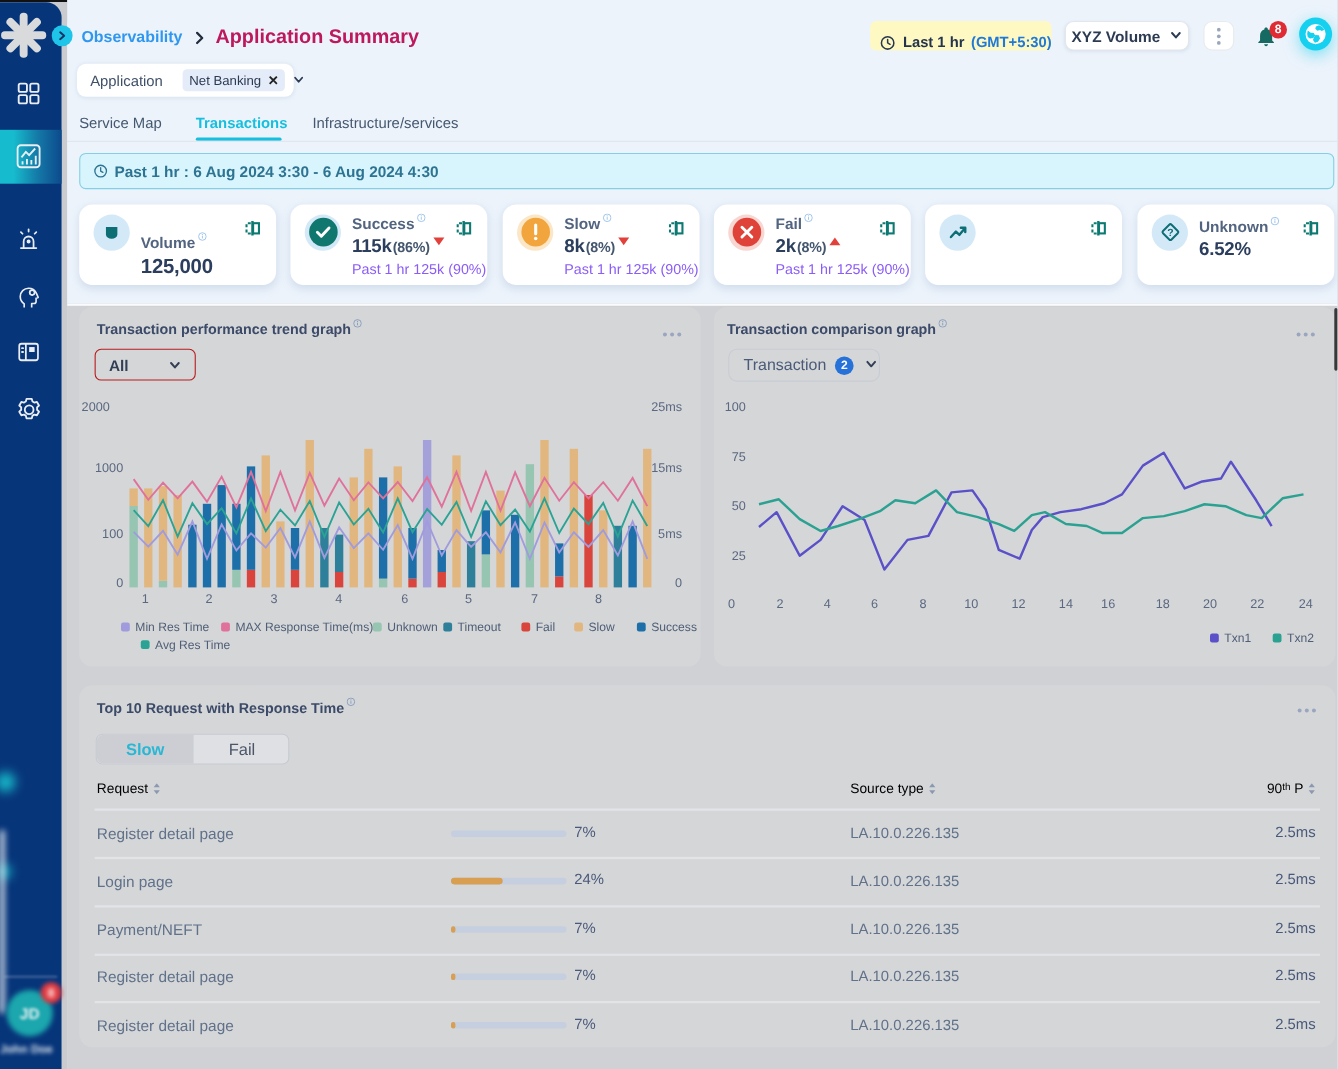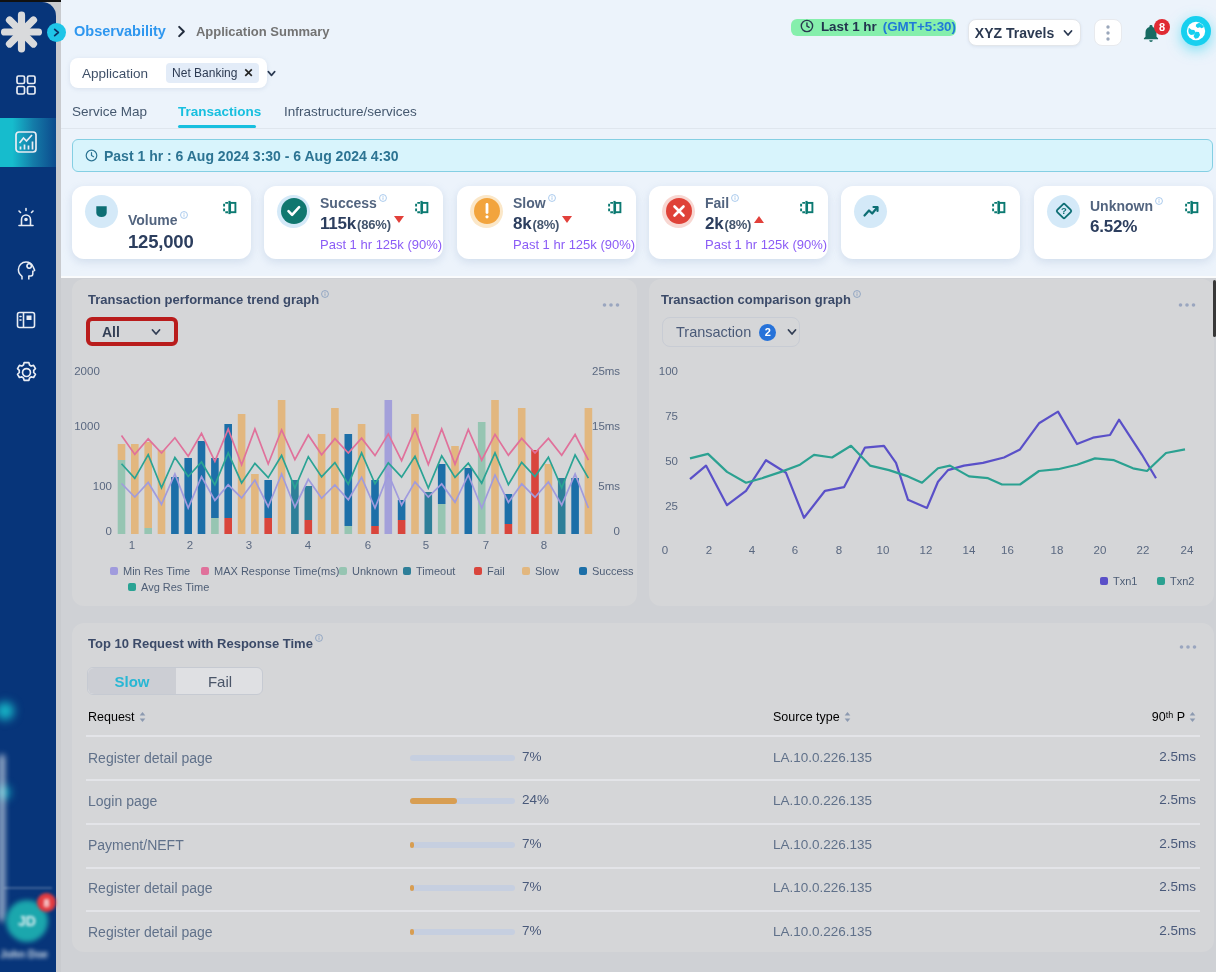--- a/index.html
+++ b/index.html
@@ -29,33 +29,33 @@
 </style></head>
 <body>
 
 <div class="lower"></div>
 
 <div class="abs" style="left:74px;top:23px;display:flex;align-items:center;white-space:nowrap">
 <span style="font-size:14.5px;font-weight:600;color:#2f97ef">Observability</span>
 <svg width="13" height="13" viewBox="0 0 14 14" style="margin:1px 8px 0 9px">
       <path d="M4.5 2l5 5-5 5" fill="none" stroke="#222c3d" stroke-width="2.2" stroke-linecap="round" stroke-linejoin="round"></path>
     </svg>
-<span style="font-size:13px;font-weight:600;color:#737373">Application Summary</span>
-</div>
-
-<div class="abs" style="left:791px;top:19px;width:165px;height:17px;background:#86efac;border-radius:6px;display:flex;align-items:flex-start;padding-left:9px;white-space:nowrap">
+<span style="font-size:18px;font-weight:600;color:#be185d">Application Summary</span>
+</div>
+
+<div class="abs" style="left:791px;top:19px;width:165px;height:27px;background:#fef9c3;border-radius:6px;display:flex;align-items:flex-end;padding-left:9px;white-space:nowrap">
 <svg width="14" height="14" viewBox="0 0 14 14" style="margin-right:7px">
       <circle cx="7" cy="7" r="5.7" fill="none" stroke="#28394f" stroke-width="1.4"></circle>
       <path d="M7 3.8V7l2.2 1.3" fill="none" stroke="#28394f" stroke-width="1.4" stroke-linecap="round"></path>
     </svg>
     <span style="font-size:13.4px;font-weight:600;color:#22344e;white-space:nowrap">Last 1 hr</span>
     <span style="font-size:13.4px;font-weight:600;color:#2079d8;margin-left:6px;white-space:nowrap">(GMT+5:30)</span>
 </div>
 <div class="abs" style="left:968px;top:19px;width:113px;height:27px;background:#fff;border:1px solid #e3e6ea;border-radius:8px;display:flex;align-items:center;justify-content:center;box-shadow:0 1px 3px rgba(150,170,200,.2)">
-<span style="font-size:14px;font-weight:600;color:#2c3a52">XYZ Travels</span>
+<span style="font-size:14px;font-weight:600;color:#2c3a52">XYZ Volume</span>
     <span style="margin-left:8px;margin-top:2px"><svg width="12" height="12" viewBox="0 0 12 12">
         <path d="M2.5 4l3.5 4 3.5-4" fill="none" stroke="#2c3a52" stroke-width="1.8" stroke-linecap="round" stroke-linejoin="round"></path>
       </svg></span>
 </div>
 <div class="abs" style="left:1094px;top:19px;width:28px;height:27px;background:#fff;border:1px solid #e8eaee;border-radius:8px;display:flex;align-items:center;justify-content:center">
 <svg width="4" height="16" viewBox="0 0 4 16">
       <circle cx="2" cy="2" r="1.7" fill="#9aa7bb"></circle>
       <circle cx="2" cy="8" r="1.7" fill="#9aa7bb"></circle>
       <circle cx="2" cy="14" r="1.7" fill="#9aa7bb"></circle>
     </svg>
@@ -216,21 +216,21 @@
 <div class="ptitle" style="left:16px;top:11px">Transaction performance trend graph<svg class="inf" width="8" height="8" viewBox="0 0 10 10">
         <circle cx="5" cy="5" r="4.3" fill="none" stroke="#8aa0c0" stroke-width="1.1"></circle>
         <path d="M5 4.2v3" stroke="#8aa0c0" stroke-width="1.1"></path>
         <circle cx="5" cy="2.8" r=".7" fill="#8aa0c0"></circle>
       </svg></div>
 <div class="abs" style="right:17px;top:15px"><svg width="18" height="6" viewBox="0 0 18 6">
         <circle cx="2.5" cy="3" r="1.8" fill="#9aa6bf"></circle>
         <circle cx="9" cy="3" r="1.8" fill="#9aa6bf"></circle>
         <circle cx="15.5" cy="3" r="1.8" fill="#9aa6bf"></circle>
       </svg></div>
-<div class="abs" style="left:14px;top:38px;width:92px;height:29px;border:4px solid #b91c1c;border-radius:6px;display:flex;align-items:center;justify-content:space-between;padding:0 12px">
+<div class="abs" style="left:14px;top:38px;width:92px;height:29px;border:1px solid #b91c1c;border-radius:6px;display:flex;align-items:center;justify-content:space-between;padding:0 12px">
 <span style="font-size:14px;font-weight:600;color:#333f55">All</span>
       <svg width="12" height="12" viewBox="0 0 12 12">
         <path d="M2.5 4l3.5 4 3.5-4" fill="none" stroke="#333f55" stroke-width="1.8" stroke-linecap="round" stroke-linejoin="round"></path>
       </svg>
 </div>
 <svg class="abs" style="left:0;top:0" width="565" height="327" viewBox="72 279 565 327">
 <rect x="117.7" y="460.0" width="7.6" height="74" fill="#96c5b2"></rect>
       <rect x="117.7" y="444.0" width="7.6" height="16" fill="#e2b77f"></rect>
       <rect x="131.0" y="444.0" width="7.6" height="90" fill="#e2b77f"></rect>
       <rect x="144.4" y="528.0" width="7.6" height="6" fill="#96c5b2"></rect>
@@ -275,21 +275,21 @@
       <rect x="531.2" y="450.0" width="7.6" height="84" fill="#d9453c"></rect>
       <rect x="544.6" y="464.0" width="7.6" height="70" fill="#e2b77f"></rect>
       <rect x="557.9" y="478.0" width="7.6" height="56" fill="#2e7f99"></rect>
       <rect x="571.3" y="478.0" width="7.6" height="56" fill="#1c6fa8"></rect>
       <rect x="584.6" y="408.0" width="7.6" height="126" fill="#e2b77f"></rect>
 <polyline points="121.5,435.6 134.8,454.4 148.2,438.8 161.5,453.1 174.9,437.8 188.2,456.2 201.5,433.3 214.9,461.3 228.2,429.0 241.6,464.7 254.9,429.0 268.2,464.0 281.6,429.9 294.9,459.6 308.3,435.0 321.6,454.8 334.9,438.6 348.3,453.0 361.6,438.2 375.0,455.6 388.3,433.9 401.6,460.7 415.0,429.0 428.3,464.5 441.7,429.0 455.0,464.3 468.3,429.4 481.7,460.2 495.0,434.4 508.4,455.2 521.7,438.4 535.0,453.0 548.4,438.4 561.7,455.2 575.1,434.5 588.4,460.1" fill="none" stroke="#e0719b" stroke-width="1.7"></polyline>
       <polyline points="121.5,463.7 134.8,478.3 148.2,454.7 161.5,487.8 174.9,457.5 188.2,476.5 201.5,462.0 214.9,484.9 228.2,453.0 241.6,482.9 254.9,463.3 268.2,477.7 281.6,455.5 294.9,488.0 308.3,456.7 321.6,476.9 334.9,462.6 348.3,484.1 361.6,453.0 375.0,483.8 388.3,462.8 401.6,477.1 415.0,456.3 428.3,488.0 441.7,455.8 455.0,477.4 468.3,463.2 481.7,483.2 495.0,453.0 508.4,484.6 521.7,462.3 535.0,476.6 548.4,457.2 561.7,487.9 575.1,455.0 588.4,478.1" fill="none" stroke="#2aa394" stroke-width="1.7"></polyline>
       <polyline points="121.5,483.5 134.8,497.0 148.2,482.5 161.5,504.3 174.9,474.0 188.2,508.0 201.5,476.7 214.9,500.4 228.2,484.8 241.6,497.9 254.9,480.0 268.2,506.7 281.6,474.0 294.9,507.2 308.3,479.3 321.6,498.3 334.9,484.9 348.3,499.8 361.6,477.3 375.0,508.0 388.3,474.0 401.6,505.0 415.0,481.9 428.3,497.1 441.7,483.9 455.0,502.3 468.3,475.0 481.7,508.0 495.0,475.0 508.4,502.3 521.7,483.9 535.0,497.2 548.4,481.9 561.7,505.0 575.1,474.0 588.4,508.0" fill="none" stroke="#a09bdd" stroke-width="1.7"></polyline>
 </svg>
 <div class="axl" style="left:-10px;top:86px;width:50px;text-align:center">2000</div>
-    <div class="axl" style="left:-10px;top:141px;width:50px;text-align:center">1000</div>
+    <div class="axl" style="left:-10px;top:141px;width:50px;text-align:right">1000</div>
     <div class="axl" style="left:-10px;top:201px;width:50px;text-align:right">100</div>
     <div class="axl" style="left:-10px;top:246px;width:50px;text-align:right">0</div>
     <div class="axl" style="left:520px;top:86px;width:28px;text-align:right">25ms</div>
     <div class="axl" style="left:520px;top:141px;width:28px;text-align:right">15ms</div>
     <div class="axl" style="left:520px;top:201px;width:28px;text-align:right">5ms</div>
     <div class="axl" style="left:520px;top:246px;width:28px;text-align:right">0</div>
 <div class="axl" style="left:50px;top:260px;width:20px;text-align:center">1</div>
     <div class="axl" style="left:108px;top:260px;width:20px;text-align:center">2</div>
     <div class="axl" style="left:167px;top:260px;width:20px;text-align:center">3</div>
     <div class="axl" style="left:226px;top:260px;width:20px;text-align:center">4</div>

